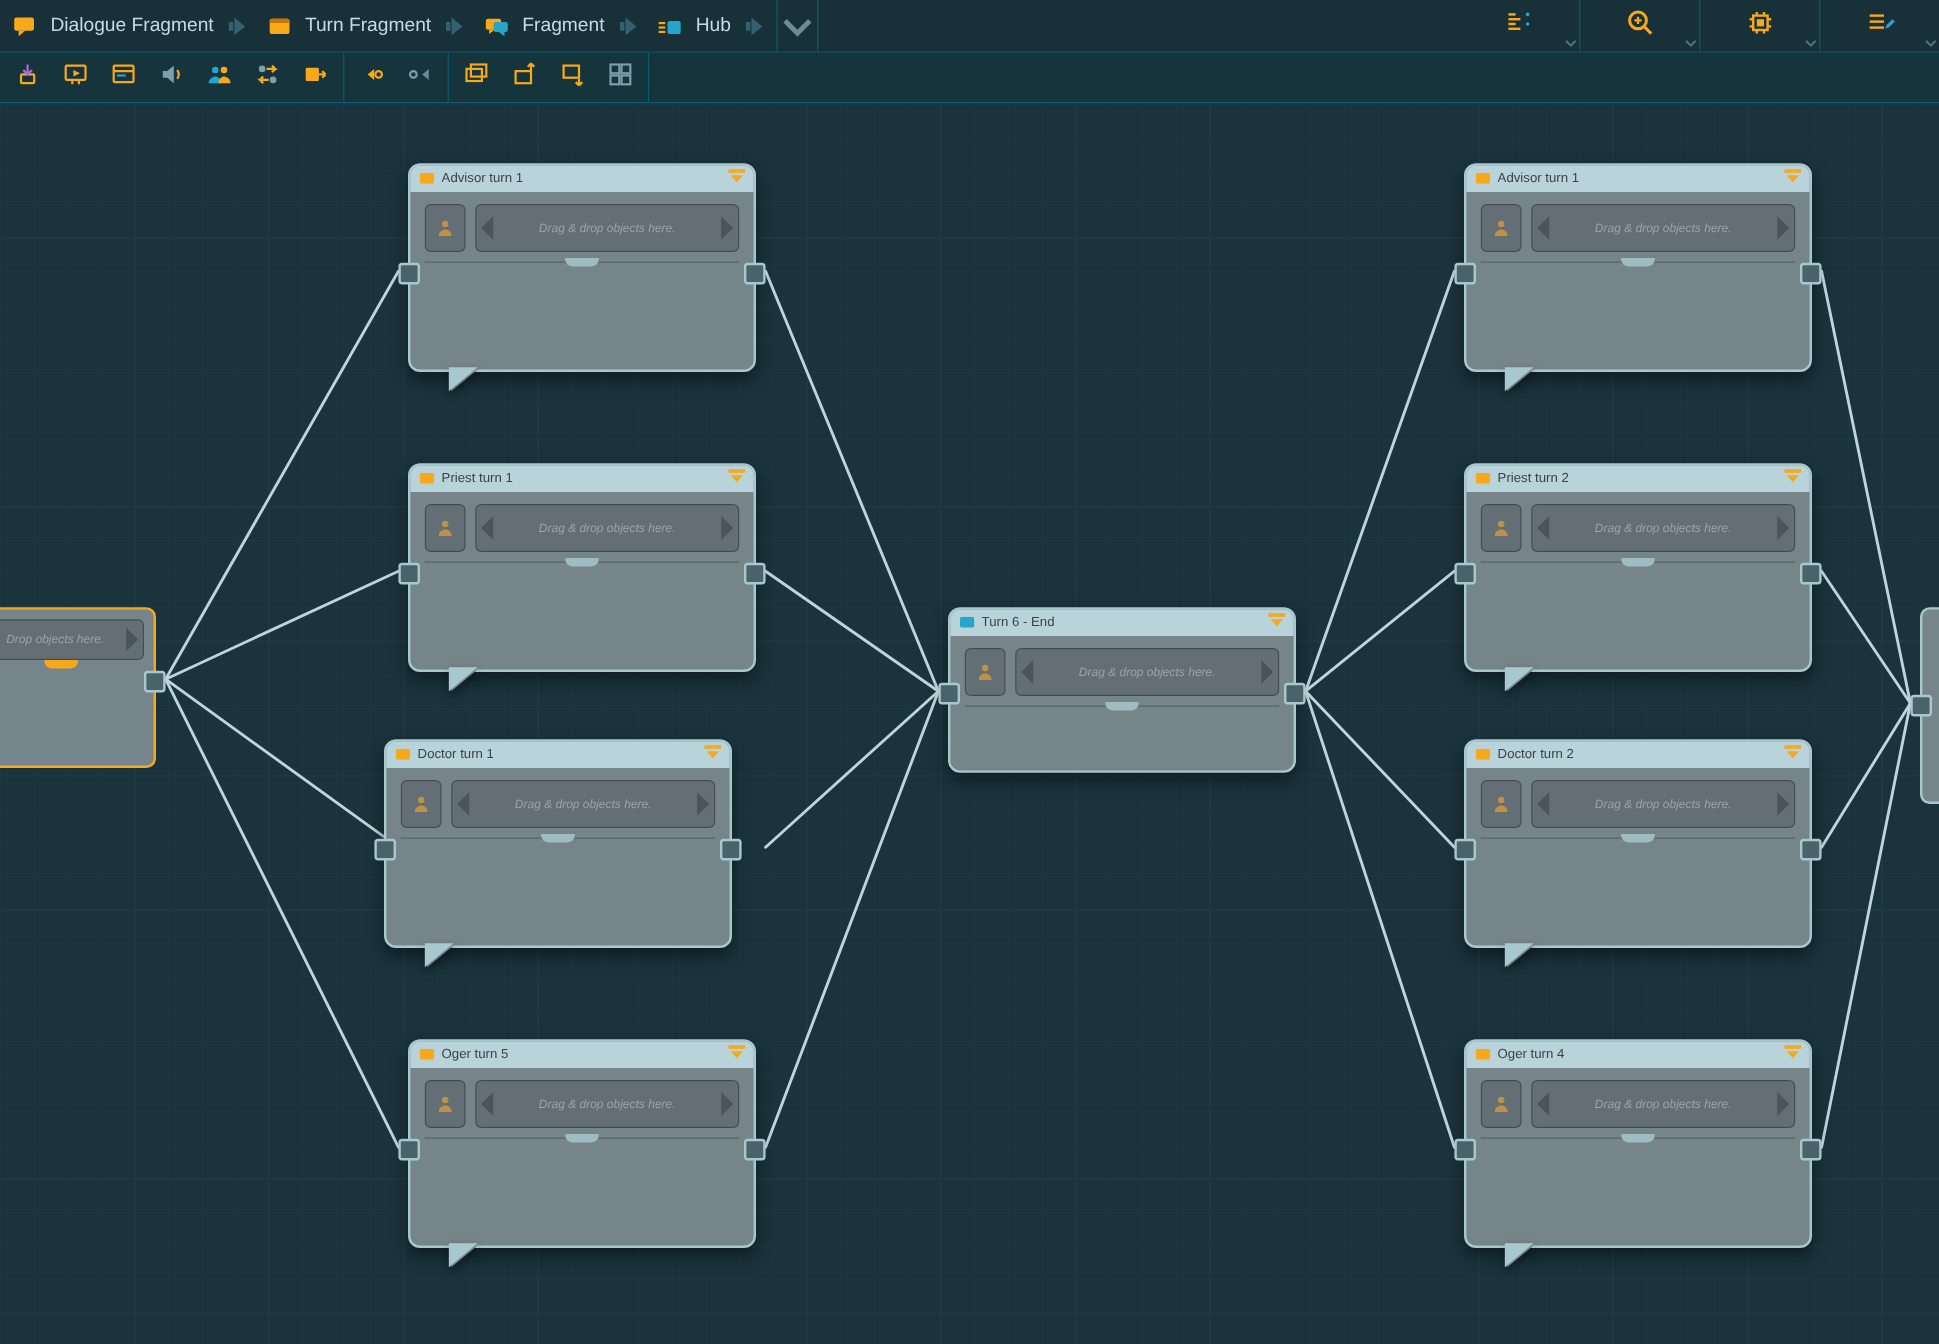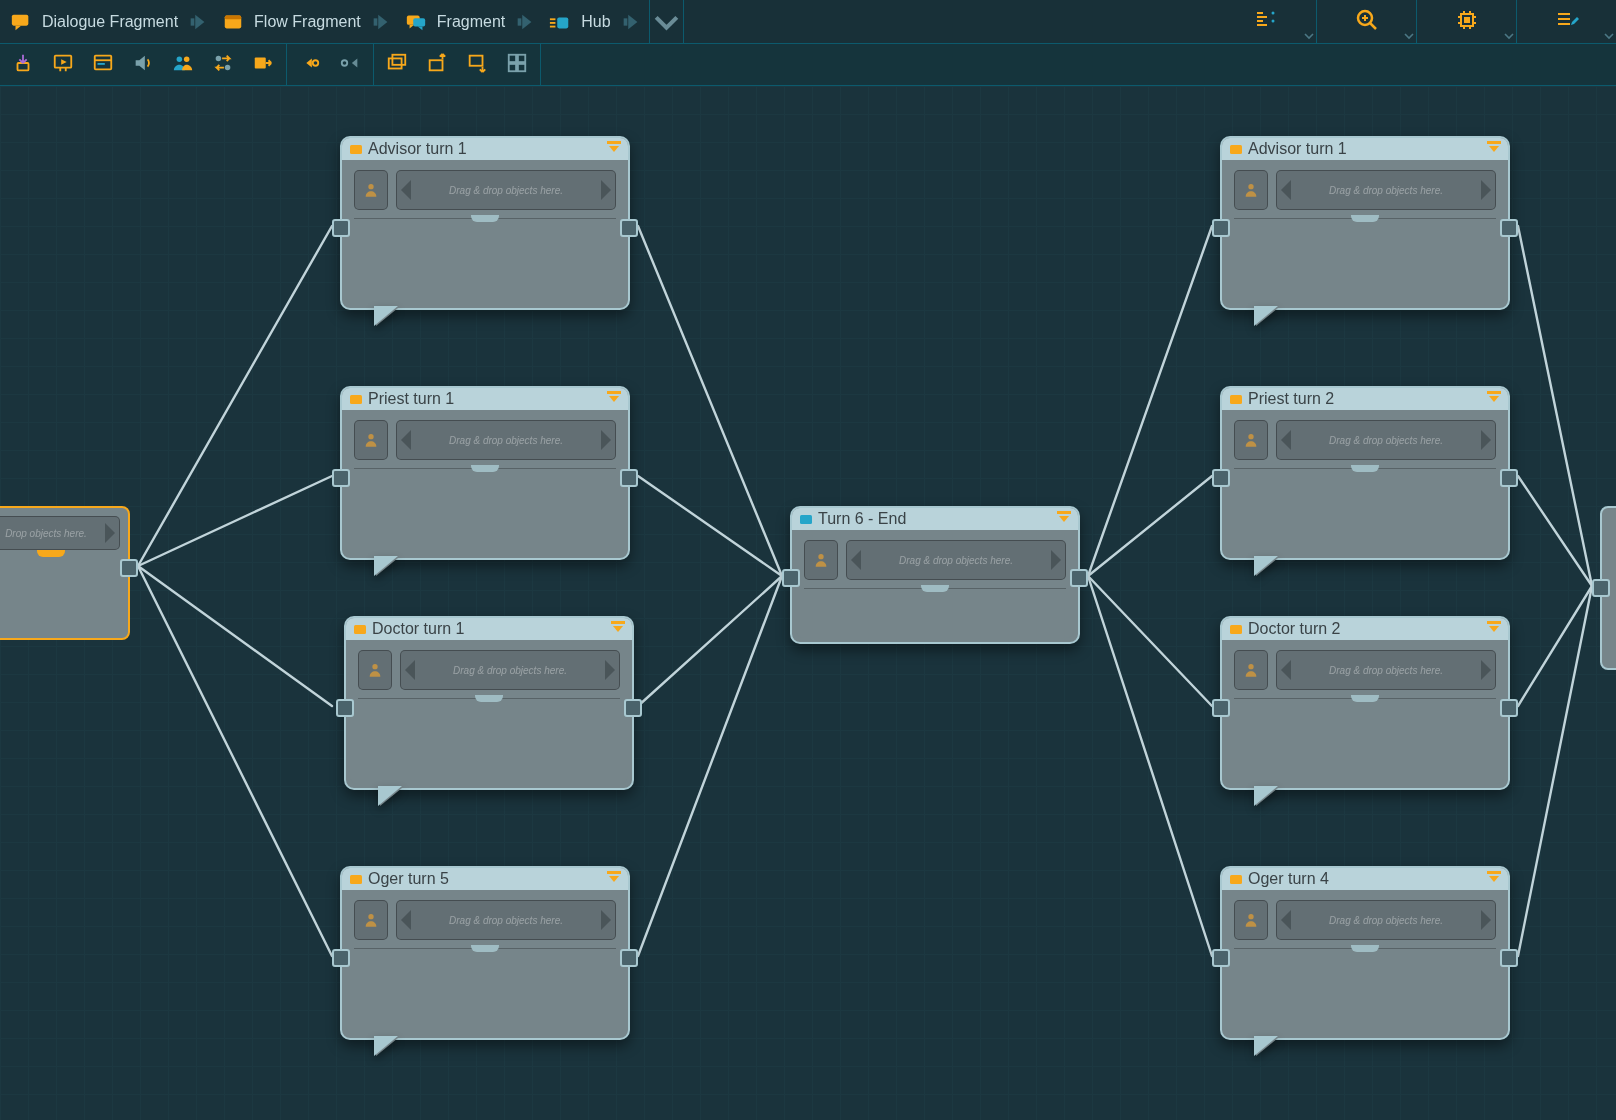--- a/index.html
+++ b/index.html
@@ -53,21 +53,21 @@
       linear-gradient(90deg,var(--grid1) 1px,transparent 1px);
     background-size:28px 28px,28px 28px,112px 112px,112px 112px;
     background-position:0 0,0 0,0 0,0 0;
   }
   .edges{position:absolute;inset:0;pointer-events:none;}
 
   
   .node{position:absolute;border:2px solid #a8c8d0;border-radius:10px;background:var(--node-body);box-shadow:0 6px 14px rgba(0,0,0,.45);}
   .n-header{height:22px;background:var(--node-header);display:flex;align-items:center;padding:0 8px;border-radius:8px 8px 0 0;position:relative;}
   .n-hi{width:12px;height:12px;margin-right:6px;}
-  .n-title{font-size:16px;color:var(--text-dark);flex:1;white-space:nowrap;overflow:hidden;}
+  .n-title{font-size:11px;color:var(--text-dark);flex:1;white-space:nowrap;overflow:hidden;}
   .n-menu{position:absolute;right:6px;top:2px;}
 
   .n-strip{display:flex;gap:8px;padding:10px 12px 8px;align-items:stretch;}
   .n-portrait{width:34px;height:40px;background:var(--node-inner);border-radius:5px;border:1px solid rgba(0,0,0,.3);display:flex;align-items:center;justify-content:center;}
   .n-portrait svg{width:16px;height:18px;opacity:.8;}
   .n-slot{flex:1;height:40px;background:var(--node-inner);border-radius:5px;border:1px solid rgba(0,0,0,.3);display:flex;align-items:center;justify-content:space-between;padding:0 4px;position:relative;}
   .n-slot .ph{font-size:10px;font-style:italic;color:rgba(255,255,255,.35);padding:0 4px;flex:1;text-align:center;white-space:nowrap;overflow:hidden;}
   .n-arrow{width:0;height:0;border-top:10px solid transparent;border-bottom:10px solid transparent;}
   .n-arrow.l{border-right:10px solid #4a5559;}
   .n-arrow.r{border-left:10px solid #4a5559;}
@@ -114,21 +114,21 @@
             <path d="M4 8h4v8H4z" fill="#33616f"></path>
           </svg>
         </div>
     <div class="tmpl-btn">
       <span class="icon">
             <svg width="22" height="22" viewBox="0 0 24 24">
               <rect x="3" y="5" width="18" height="14" rx="2" fill="#f7a81b"></rect>
               <rect x="3" y="5" width="18" height="4" rx="2" fill="#c97500"></rect>
             </svg>
           </span>
-      <span>Flow Fragment</span>
+      <span>Turn Fragment</span>
     </div>
     <div class="tmpl-drop">
           <svg width="22" height="22" viewBox="0 0 24 24">
             <path d="M9 4l10 8-10 8z" fill="#33616f"></path>
             <path d="M4 8h4v8H4z" fill="#33616f"></path>
           </svg>
         </div>
     <div class="tmpl-btn">
       <span class="icon">
             <svg width="22" height="22" viewBox="0 0 24 24">
@@ -401,21 +401,21 @@
         <span class="ph">Drag &amp; drop objects here.</span>
         <div class="n-arrow r"></div>
       </div>
     </div>
     <div class="n-divider"></div>
     <div class="n-body"></div>
     <div class="tail"></div>
     <div class="port in" style="top:81px"></div>
     <div class="port out" style="top:81px"></div>
       </div>
-      <div class="node" style="left: 344px; top: 530px; width: 290px;">
+      <div class="node" style="left: 320px; top: 530px; width: 290px;">
     <div class="n-header">
       <span class="n-hi">
         <svg viewBox="0 0 12 12">
               <rect width="12" height="9" rx="1.5" fill="#f7a81b"></rect>
             </svg>
       </span>
       <span class="n-title">Doctor turn 1</span>
       <span class="n-menu">
         <svg width="16" height="14" viewBox="0 0 16 14">
               <rect x="1" y="1" width="14" height="3" fill="#f7a81b"></rect>

